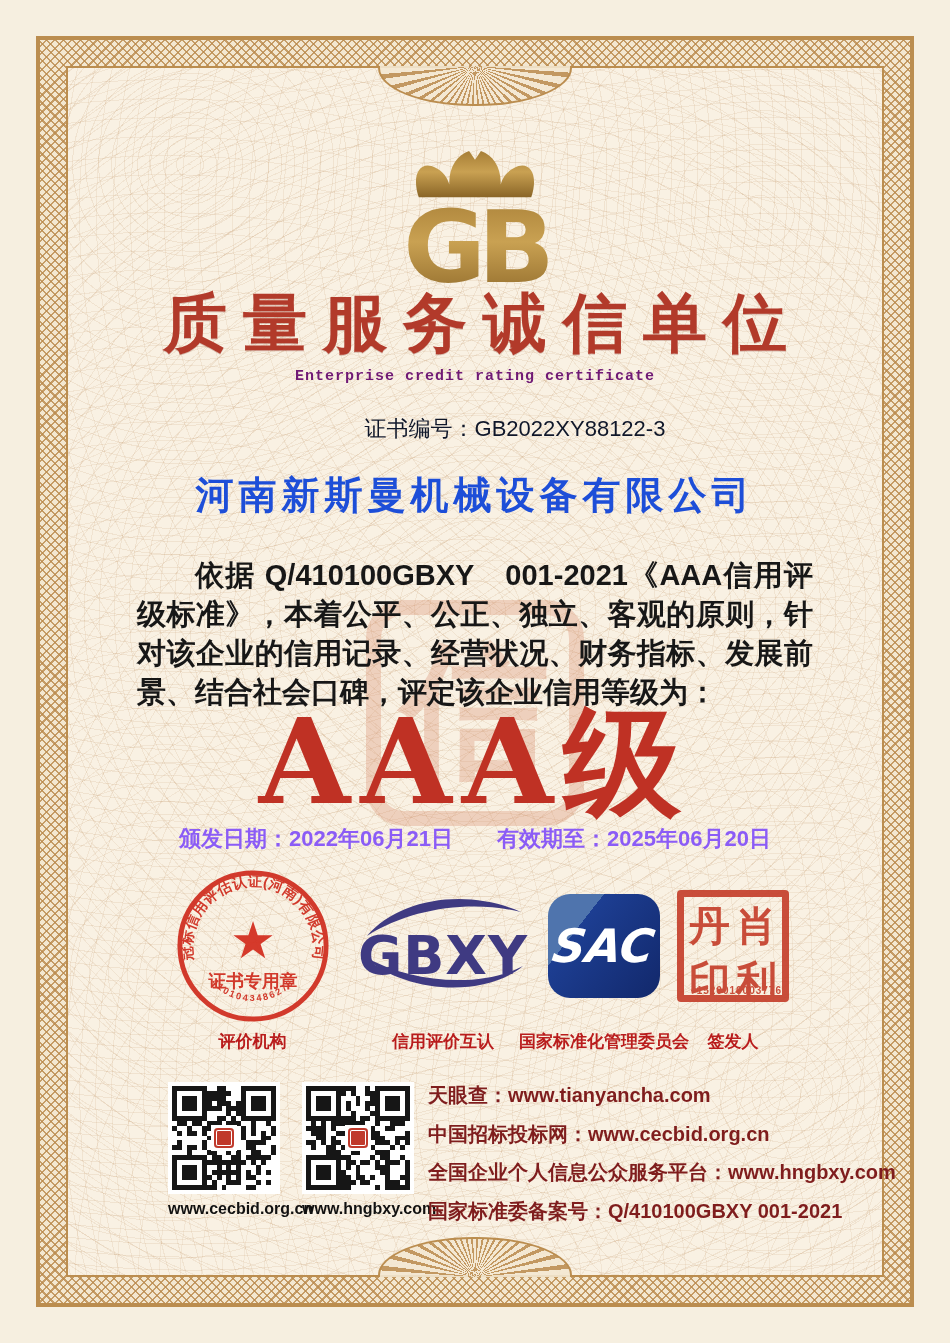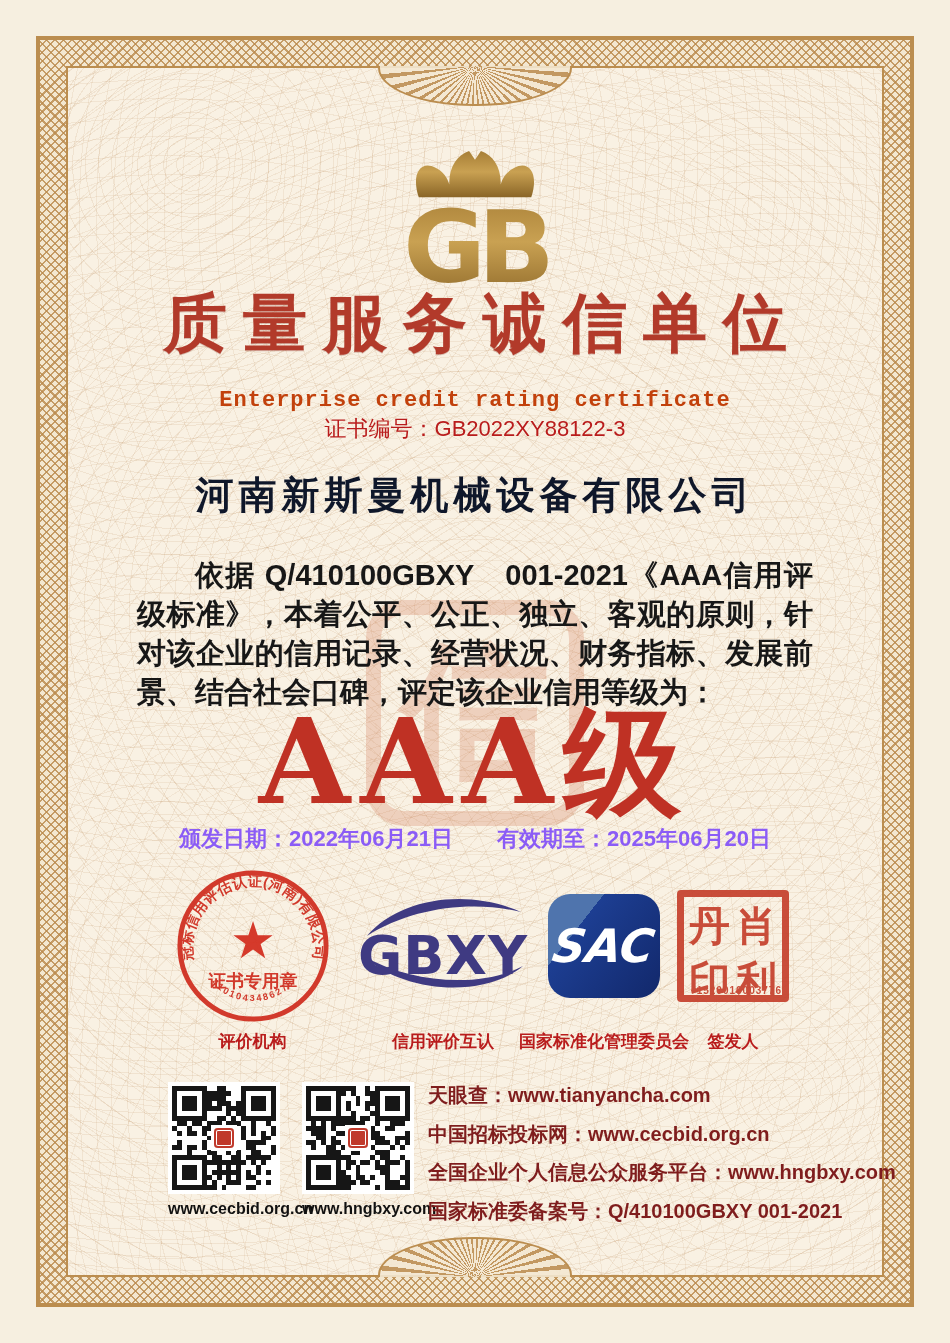--- a/index.html
+++ b/index.html
@@ -56,25 +56,25 @@
     font-size:148px; font-weight:700; font-family:"DejaVu Serif", serif;
   }
 
   .logo{ top:146px; }
   .title{
     top:280px; font-size:64px; font-weight:700; letter-spacing:16px; text-indent:16px;
     color:#b23a2a; font-family:"DejaVu Serif","Liberation Serif",serif;
     text-shadow:0 1px 0 rgba(120,30,20,.25);
   }
   .subtitle{
-    top:368px; font-size:22px; letter-spacing:1px; color:#c2410c;
-    font-family:"Liberation Mono", monospace; font-weight:700;margin-top:20px;
-  }
-  .certno{ top:414px; font-size:22px; color:#b91c1c; }
-  .company{ top:470px; font-size:38px; font-weight:700; letter-spacing:5px; color:#0f172a; }
+    top:368px; font-size:15px; letter-spacing:1px; color:#701a75;
+    font-family:"Liberation Mono", monospace; font-weight:700;
+  }
+  .certno{ top:414px; font-size:22px; color:#0f172a;margin-left:40px; }
+  .company{ top:470px; font-size:38px; font-weight:700; letter-spacing:5px; color:#1d4ed8; }
   .body-par{
     position:absolute; left:137px; top:556px; width:676px;
     font-size:29px; line-height:39px; font-weight:600; color:#171717;
     text-align:justify; text-indent:2em;
   }
   .rating{
     top:684px; font-size:118px; font-weight:700; letter-spacing:10px;
     color:#bf3124; font-family:"DejaVu Serif","Liberation Serif",serif;
   }
   .dates{ top:824px; font-size:22px; font-weight:600; color:#8b5cf6; }

